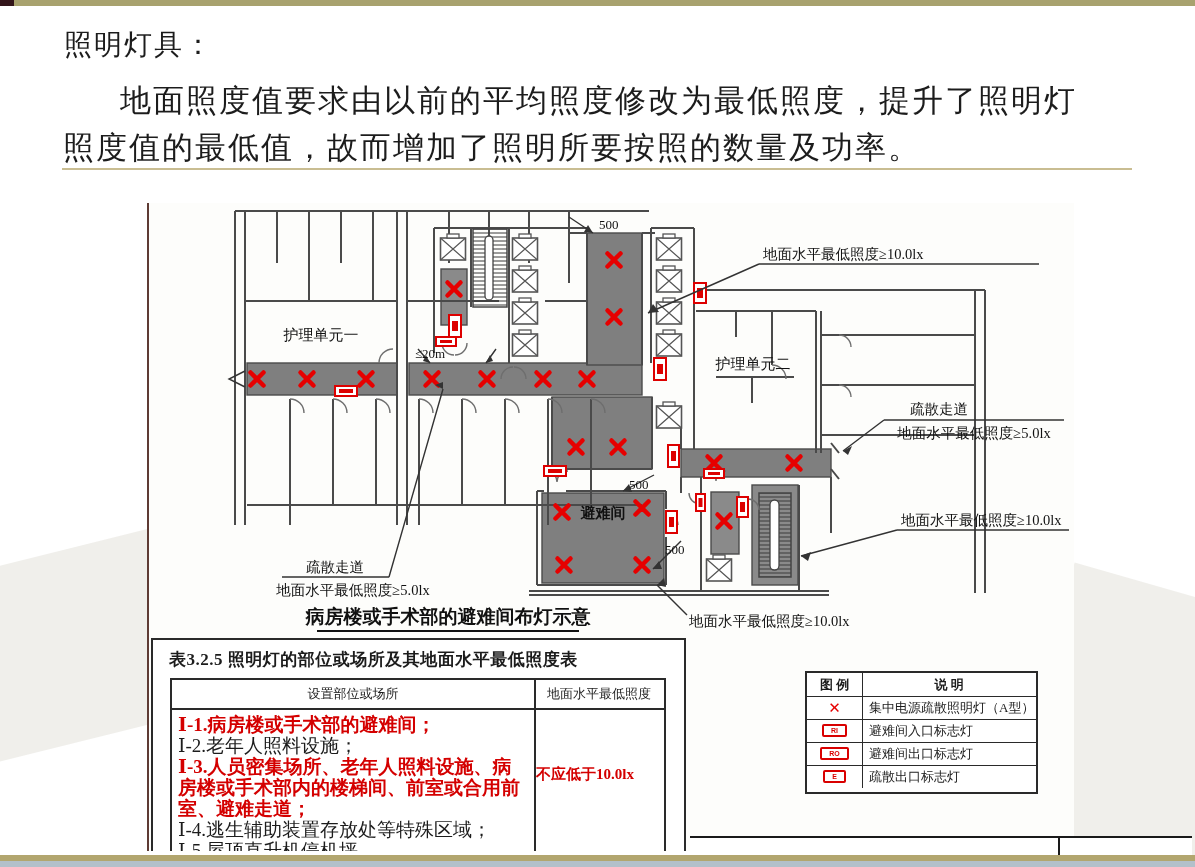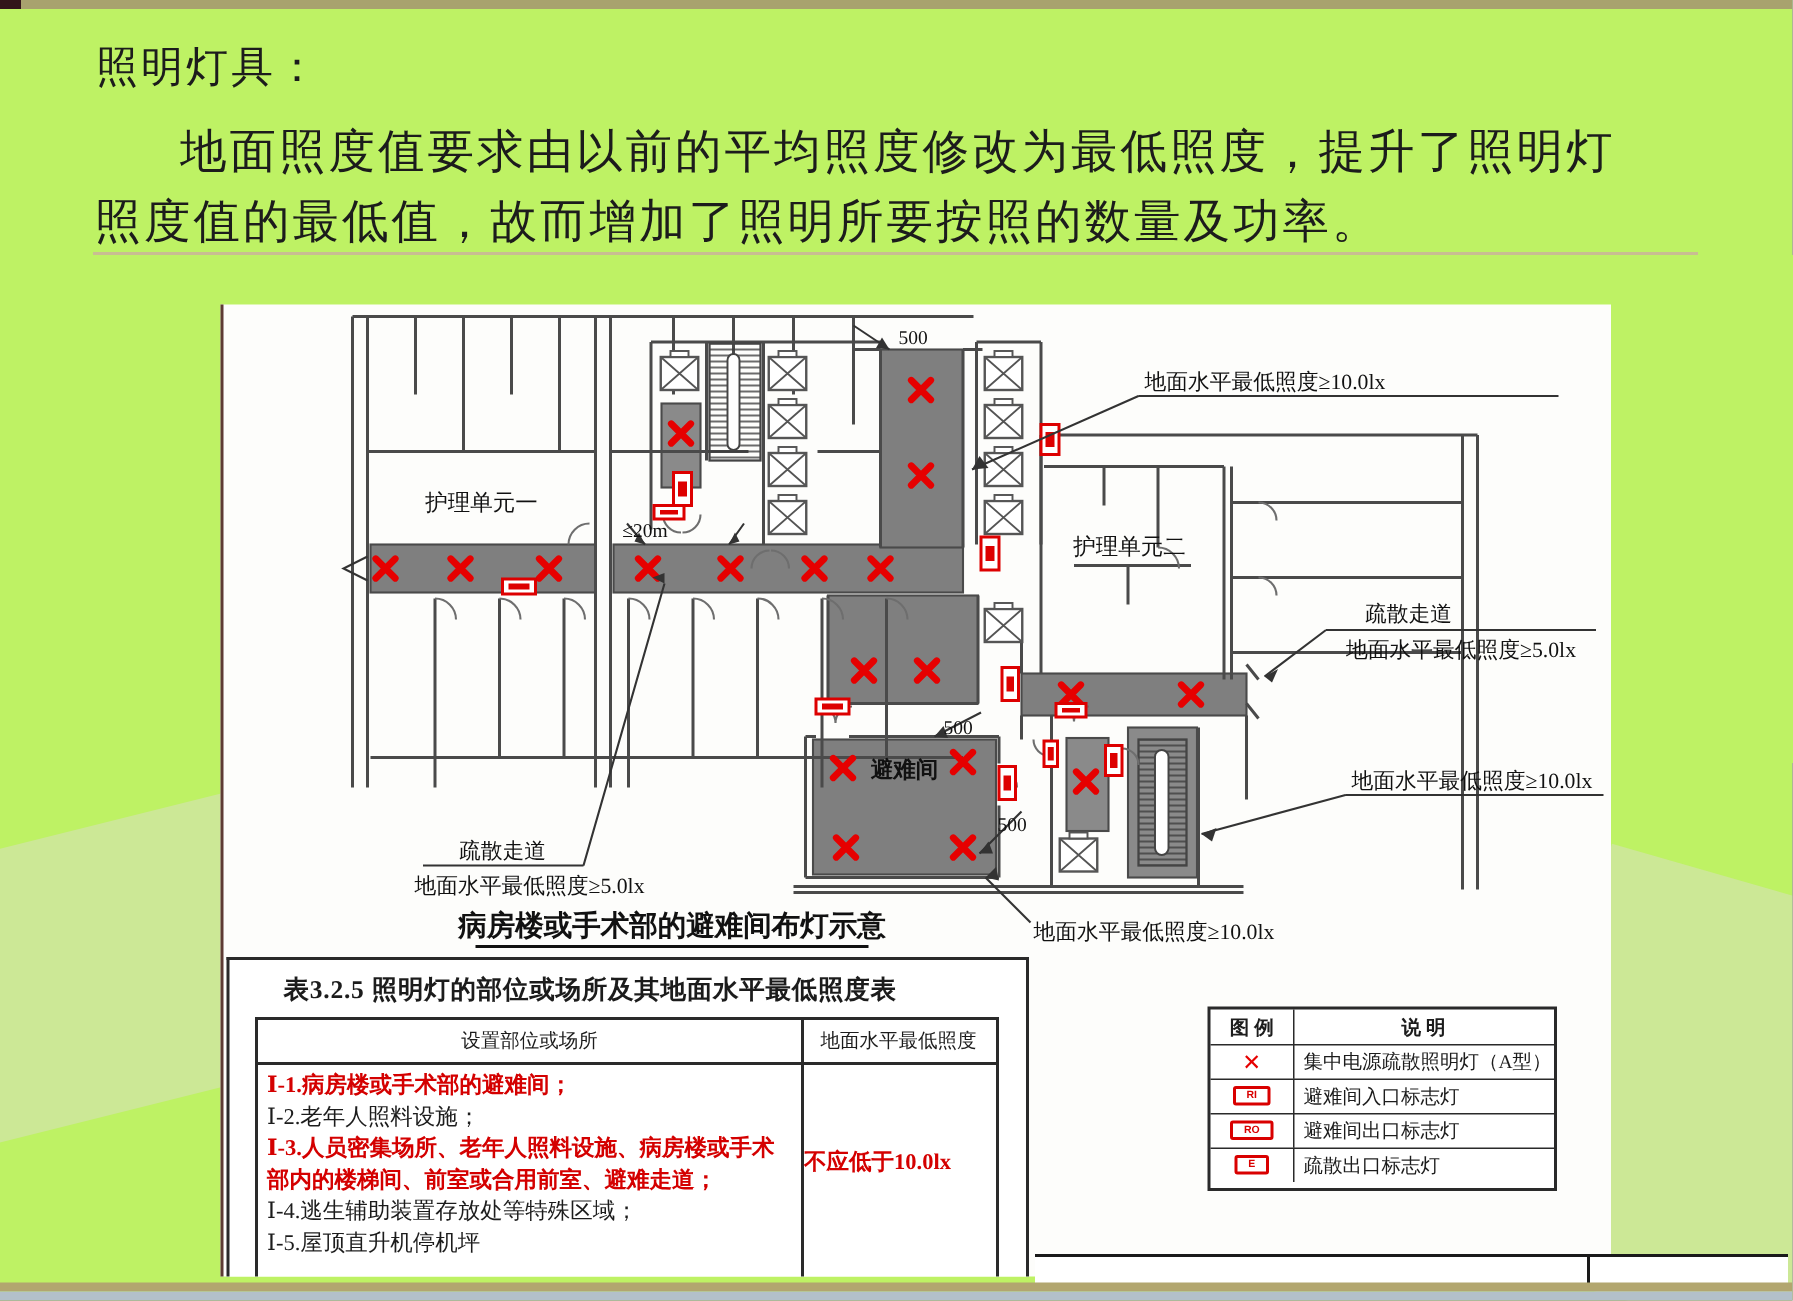--- a/index.html
+++ b/index.html
@@ -1,41 +1,41 @@
 <!DOCTYPE html>
 <html><head>
 <meta charset="utf-8">
 <style>
   html,body{margin:0;padding:0;background:#888;}
-  .slide{position:relative;width:1195px;height:867px;background:#bef264;overflow:hidden;
+  .slide{position:relative;width:1195px;height:867px;background:#ffffff;overflow:hidden;
          font-family:"Liberation Serif","DejaVu Serif",serif;color:#1c1c1c;}
   .topbar{position:absolute;left:0;top:0;width:1195px;height:6px;background:#a8a26e;}
   .topbar-accent{position:absolute;left:0;top:0;width:14px;height:6px;background:#33151a;}
   .botline{position:absolute;left:0;top:855px;width:1195px;height:6px;background:#b2a66f;}
   .botbar{position:absolute;left:0;top:861px;width:1195px;height:6px;background:#b3c0ca;}
   .tex{position:absolute;background:#dddcd2;opacity:.45;}
   .tex1{left:-50px;top:550px;width:250px;height:190px;transform:rotate(-14deg);}
   .tex2{left:1030px;top:590px;width:240px;height:290px;transform:rotate(16deg);}
   .slide-title{position:absolute;left:64px;top:26px;font-size:28px;letter-spacing:2px;}
   .body1{position:absolute;left:120px;top:80px;font-size:31px;letter-spacing:2px;white-space:nowrap;}
   .body2{position:absolute;left:63px;top:127px;font-size:31px;letter-spacing:2px;white-space:nowrap;}
   .rule{position:absolute;left:62px;top:168px;width:1070px;height:2px;background:#c9bd92;}
   .figure{position:absolute;left:147px;top:203px;width:925px;height:648px;background:#fdfdfb;
           border-left:2px solid #5e3b34;overflow:hidden;}
   .plan-svg{position:absolute;left:0;top:0;}
   
   .tbl-section{position:absolute;left:2px;top:435px;width:531px;height:213px;
                border:2px solid #2a2a2a;border-bottom:none;background:#fff;}
-  .tbl-title{position:absolute;left:36px;top:8px;font-size:17px;font-weight:bold;white-space:nowrap;letter-spacing:.5px;}
+  .tbl-title{position:absolute;left:16px;top:8px;font-size:17px;font-weight:bold;white-space:nowrap;letter-spacing:.5px;}
   .inner-tbl{position:absolute;left:17px;top:38px;width:492px;height:180px;border:2px solid #2a2a2a;}
   .inner-head{position:absolute;left:0;top:0;width:100%;height:28px;border-bottom:2px solid #2a2a2a;}
   .col-sep{position:absolute;left:362px;top:0;width:2px;height:100%;background:#2a2a2a;}
   .h1{position:absolute;left:0;top:5px;width:362px;text-align:center;font-size:13px;}
   .h2{position:absolute;left:364px;top:5px;width:126px;text-align:center;font-size:13px;}
-  .tbl-body{position:absolute;left:6px;top:34px;width:350px;font-size:15px;line-height:21px;}
+  .tbl-body{position:absolute;left:6px;top:34px;width:350px;font-size:19px;line-height:21px;}
   .trow{margin:0;}
   .red{color:#d40000;font-weight:bold;}
   .req{position:absolute;left:364px;top:85px;width:126px;text-align:left;
        font-size:15px;font-weight:bold;color:#d40000;}
   
   .legend{position:absolute;left:656px;top:468px;width:229px;height:119px;border:2px solid #2a2a2a;
           background:#fff;font-size:13px;}
   .lg-row{position:absolute;left:0;width:100%;height:23px;border-bottom:1px solid #2a2a2a;}
   .lg-row:last-child{border-bottom:none;}
   .lg-sym{position:absolute;left:0;top:0;width:55px;height:23px;border-right:1px solid #2a2a2a;

